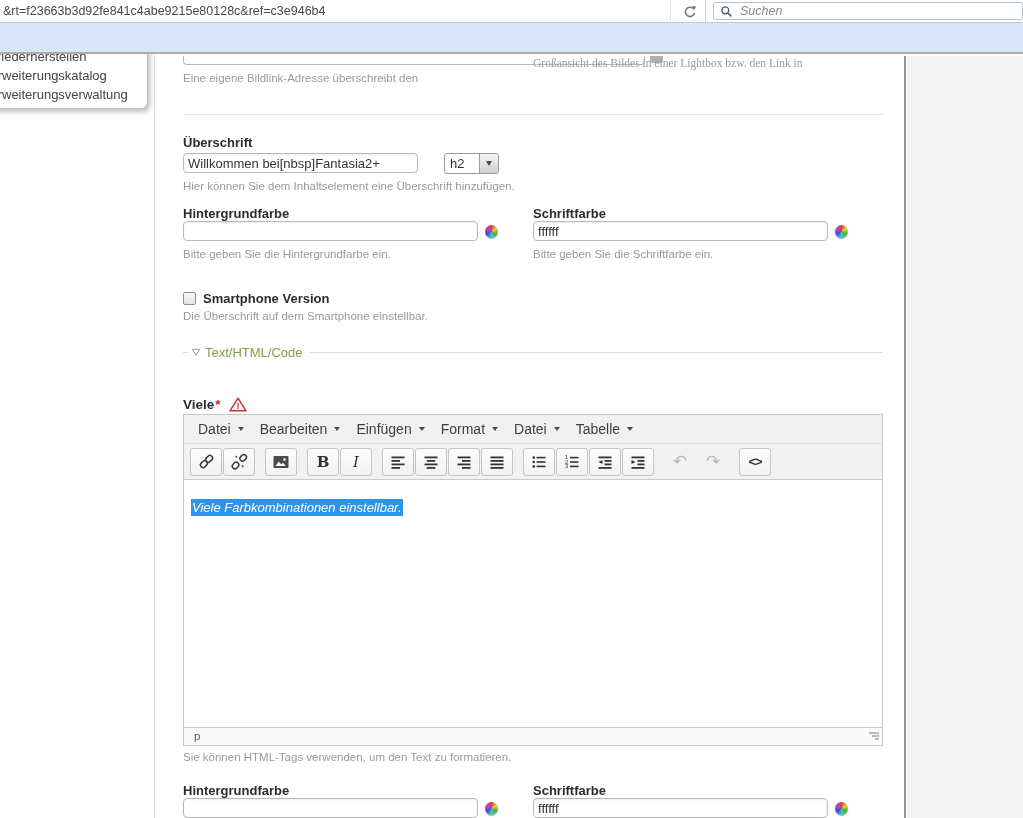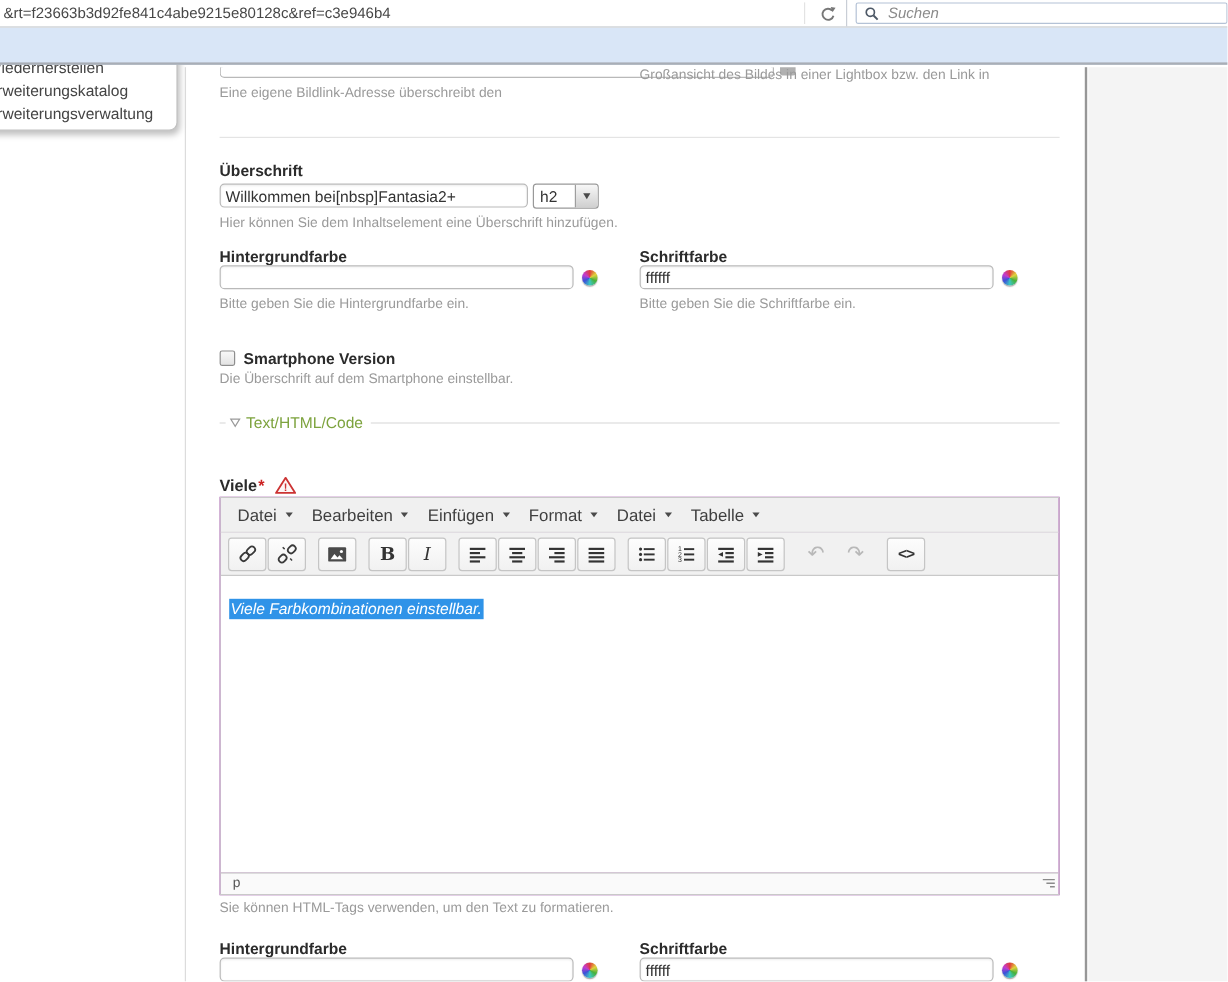--- a/index.html
+++ b/index.html
@@ -40,30 +40,30 @@
   
   .form { position:absolute; left:183px; top:56px; width:700px; height:762px; z-index:3; }
   .form > * { position:absolute; }
 
   .help { font-size:11.5px; color:#9a9a9a; white-space:nowrap; }
   .lbl { font-size:13px; font-weight:bold; color:#2b2b2b; white-space:nowrap; }
 
   .partial-input { left:0; top:0; width:462px; height:9px;
     border:1px solid #b9b9b9; border-top:none; border-radius:0 0 4px 4px; background:#fff; }
   .partial-icon { left:467px; top:0; width:13px; height:7px; background:#b0b0b0; border-radius:0 0 2px 2px; }
-  .right-help1 { left:350px; top:1px; }
+  .right-help1 { left:350px; top:1px;font-family:Liberation Serif, serif; }
   .left-help1 { left:0; top:16px; }
   .divider1 { left:0; top:58px; width:700px; height:1px; background:#e4e4e4; }
 
   .inp { border:1px solid #b9b9b9; border-radius:4px; background:#fff; font-size:13px; color:#333;
     font-family:"Liberation Sans",sans-serif; padding:0 4px; height:20px;
     box-shadow:inset 0 1px 2px rgba(0,0,0,.07); outline:none; }
 
   .l-ueberschrift { top:79px; left:0; }
-  .i-ueberschrift { top:97px; left:0; width:257px; }
+  .i-ueberschrift { top:97px; left:0; width:235px; }
   .select { top:97px; left:261px; width:55px; height:21px; border:1px solid #999; border-radius:3px;
     background:#fff; display:flex; overflow:hidden; cursor:pointer; }
   .select-value { flex:1; font-size:13px; color:#333; padding:2px 0 0 5px; }
   .select-btn { width:19px; background:linear-gradient(#f7f7f7,#cfcfcf); border-left:1px solid #9e9e9e;
     display:flex; align-items:center; justify-content:center; }
   .tri { width:0; height:0; border-left:3.5px solid transparent; border-right:3.5px solid transparent;
     border-top:5px solid #4a4a4a; }
   .h-ueberschrift { top:124px; left:0; }
 
   .l-bg1 { top:150px; left:0; }   .l-sf1 { top:150px; left:350px; }
@@ -85,21 +85,21 @@
   .legend .line.pre { width:5px; margin-right:3px; }
   .legend .line.post { flex:1; margin-left:6px; }
   .legend-text { font-size:13px; color:#7da33e; margin-left:4px; cursor:pointer; }
 
   .text-label-row { top:341px; left:0; display:flex; align-items:center; }
   .text-label-row .lblx { font-size:13.5px; font-weight:bold; color:#2b2b2b; }
   .req { color:#cc2222; font-weight:bold; font-size:13.5px; margin-left:1px; }
   .warn { margin-left:8px; }
 
   
-  .editor { top:358px; left:0; width:700px; height:332px; border:1px solid #c9c9c9; background:#a21caf; }
+  .editor { top:358px; left:0; width:700px; height:332px; border:1px solid #c9c9c9; background:#4c1d95; }
   .mce-menubar { height:29px; background:#f0f0f0; border-bottom:1px solid #dedede;
     display:flex; align-items:center; padding-left:6px; }
   .menu-item { display:flex; align-items:center; padding:5px 8px; font-size:14px; color:#3f3f3f; cursor:pointer; }
   .caret { width:0; height:0; border-left:3.5px solid transparent; border-right:3.5px solid transparent;
     border-top:4px solid #4a4a4a; margin-left:7px; }
   .mce-toolbar { height:36px; background:#f1f1f1; border-bottom:1px solid #c9c9c9;
     display:flex; align-items:center; padding-left:6px; }
   .btn-group { display:flex; margin-right:9px; }
   .tbtn { width:32px; height:28px; margin-right:1px; border:1px solid #c5c5c5; border-radius:3px;
     background:linear-gradient(#fdfdfd,#f1f1f1); display:flex; align-items:center; justify-content:center;

